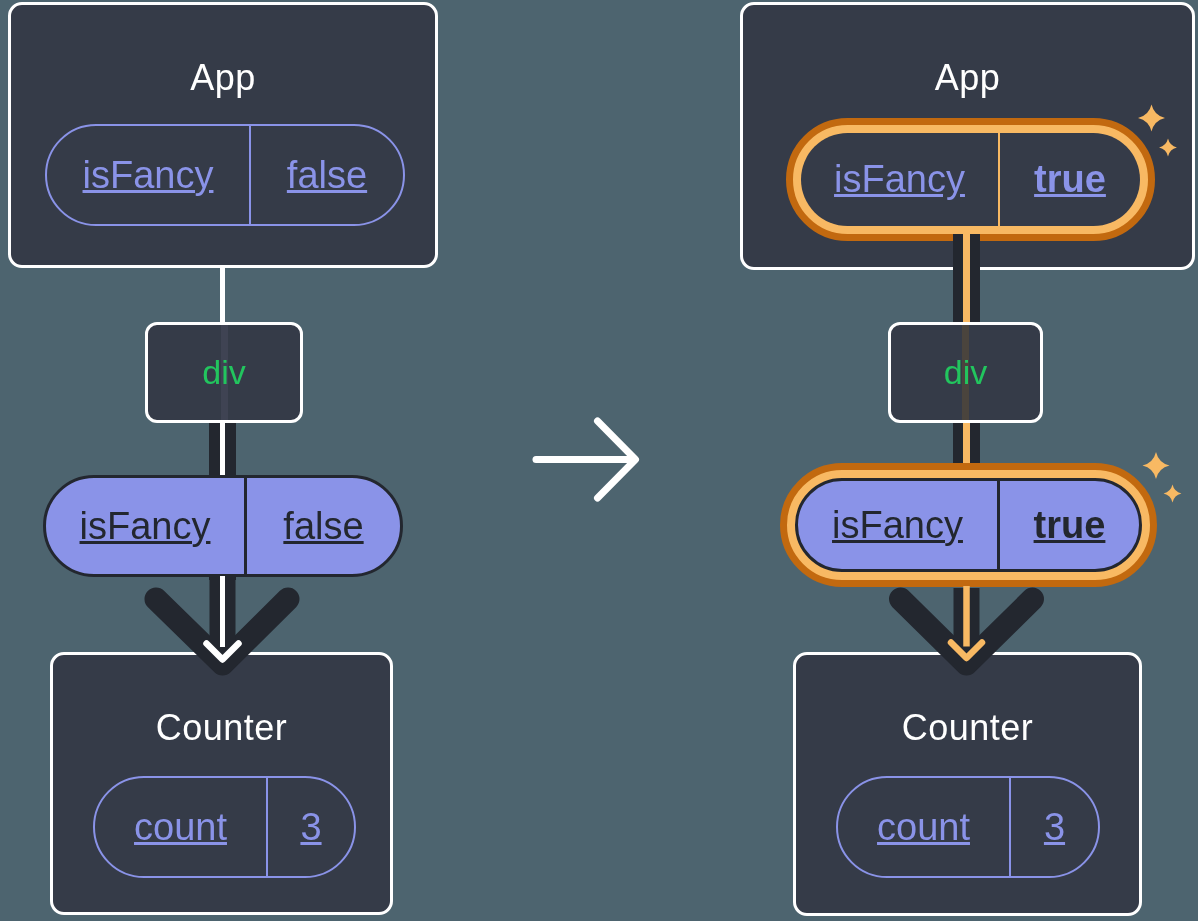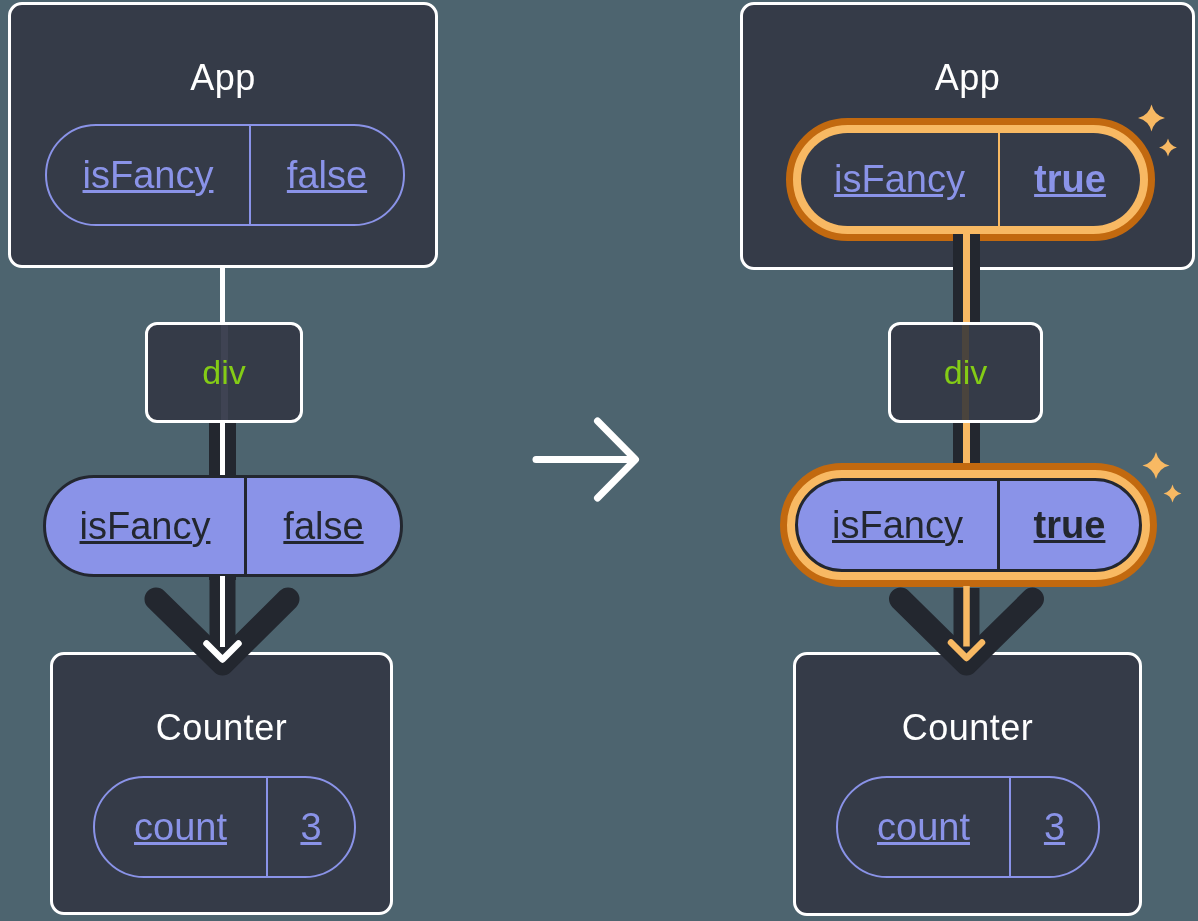--- a/index.html
+++ b/index.html
@@ -18,21 +18,21 @@
   .box{
     position:absolute;background:var(--card);border:3px solid #fff;
   }
   .big-box{border-radius:14px;z-index:2;}
   .leaf-box{border-radius:14px;z-index:4;}
   .small-box{border-radius:12px;z-index:4;display:flex;align-items:center;justify-content:center;}
   .box-title{
     position:absolute;left:0;right:0;top:52px;text-align:center;
     color:#fff;font-size:36px;font-weight:500;letter-spacing:.5px;
   }
-  .div-label{color:#84cc16;font-size:34px;font-weight:400;position:relative;z-index:2;}
+  .div-label{color:#22c55e;font-size:34px;font-weight:400;position:relative;z-index:2;}
   .div-stripe{position:absolute;top:0;bottom:0;left:50%;width:7px;margin-left:-3.5px;z-index:1;}
   .stripe-left{background:#3F4353;}
   .stripe-right{background:#4A443D;}
 
   .pill{
     position:absolute;display:flex;border-radius:60px;font-size:38px;z-index:4;
   }
   .pill-outline{
     border:2.5px solid var(--purple);color:var(--purple);
   }

